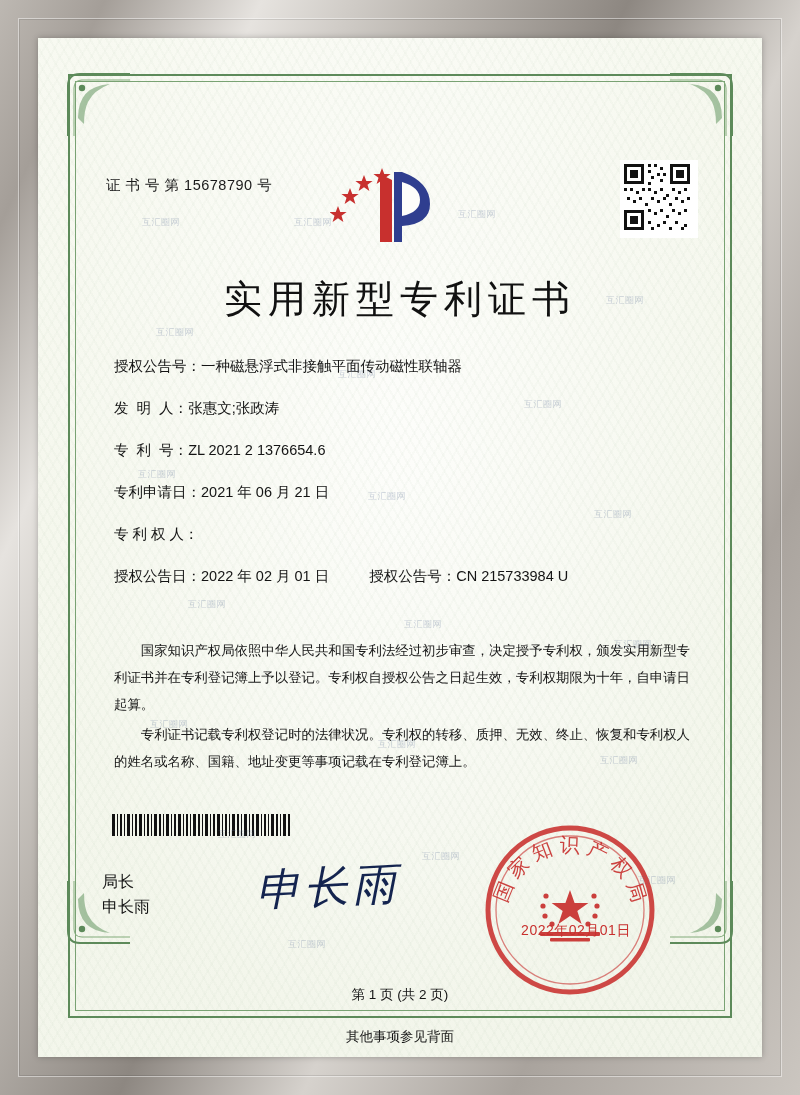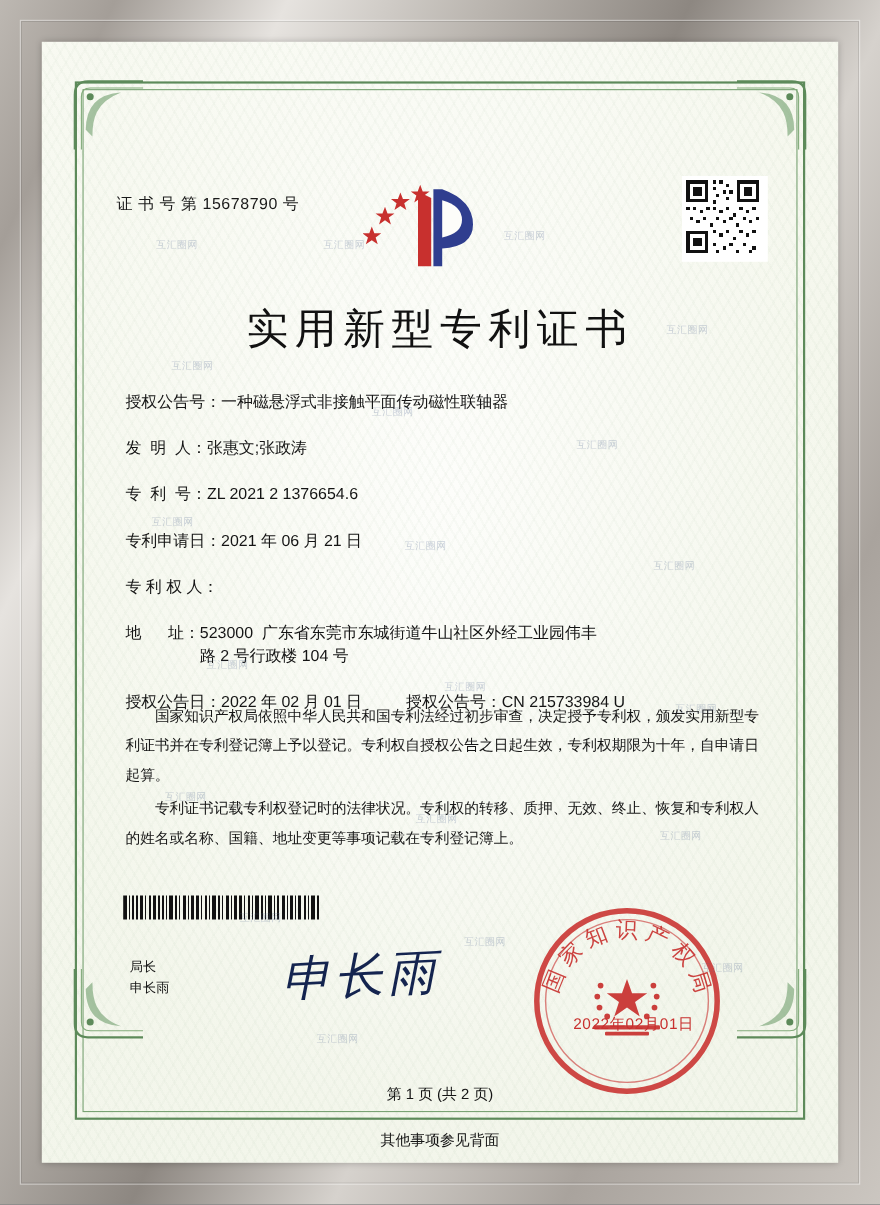--- a/index.html
+++ b/index.html
@@ -166,22 +166,22 @@
   
   #barcode {
     position: absolute;
     left: 74px; top: 776px;
     width: 180px; height: 22px;
   }
 
   
   #sig-label {
     position: absolute;
-    left: 80px; top: 832px;
-    font-size: 12px;
+    left: 64px; top: 832px;
+    font-size: 16px;
     line-height: 1.55;
     color: #141414;
     font-family: "Liberation Sans", sans-serif;
   }
   #sig-hand {
     position: absolute;
     left: 218px; top: 820px;
     font-size: 44px;
     color: #14244f;
     font-family: "DejaVu Serif", serif;
@@ -378,25 +378,20 @@
           <span class="f-label">专  利  号：</span>
           <span class="f-value">ZL 2021 2 1376654.6</span>
         </div>
         <div class="f-row">
           <span class="f-label">专利申请日：</span>
           <span class="f-value">2021 年 06 月 21 日</span>
         </div>
         <div class="f-row">
           <span class="f-label">专 利 权 人：</span>
         </div>
-        <div class="f-row">
-          <span class="f-label">地      址：</span>
-          <span class="f-value">523000  广东省东莞市东城街道牛山社区外经工业园伟丰
-路 2 号行政楼 104 号</span>
-        </div>
         <div class="f-row inline-two">
           <span class="f-label">授权公告日：</span>
           <span>2022 年 02 月 01 日</span>
           <span class="f-label2">授权公告号：</span>
           <span>CN 215733984 U</span>
         </div>
       </div>
 
       <div id="paras">
         <p>国家知识产权局依照中华人民共和国专利法经过初步审查，决定授予专利权，颁发实用新型专利证书并在专利登记簿上予以登记。专利权自授权公告之日起生效，专利权期限为十年，自申请日起算。</p>

